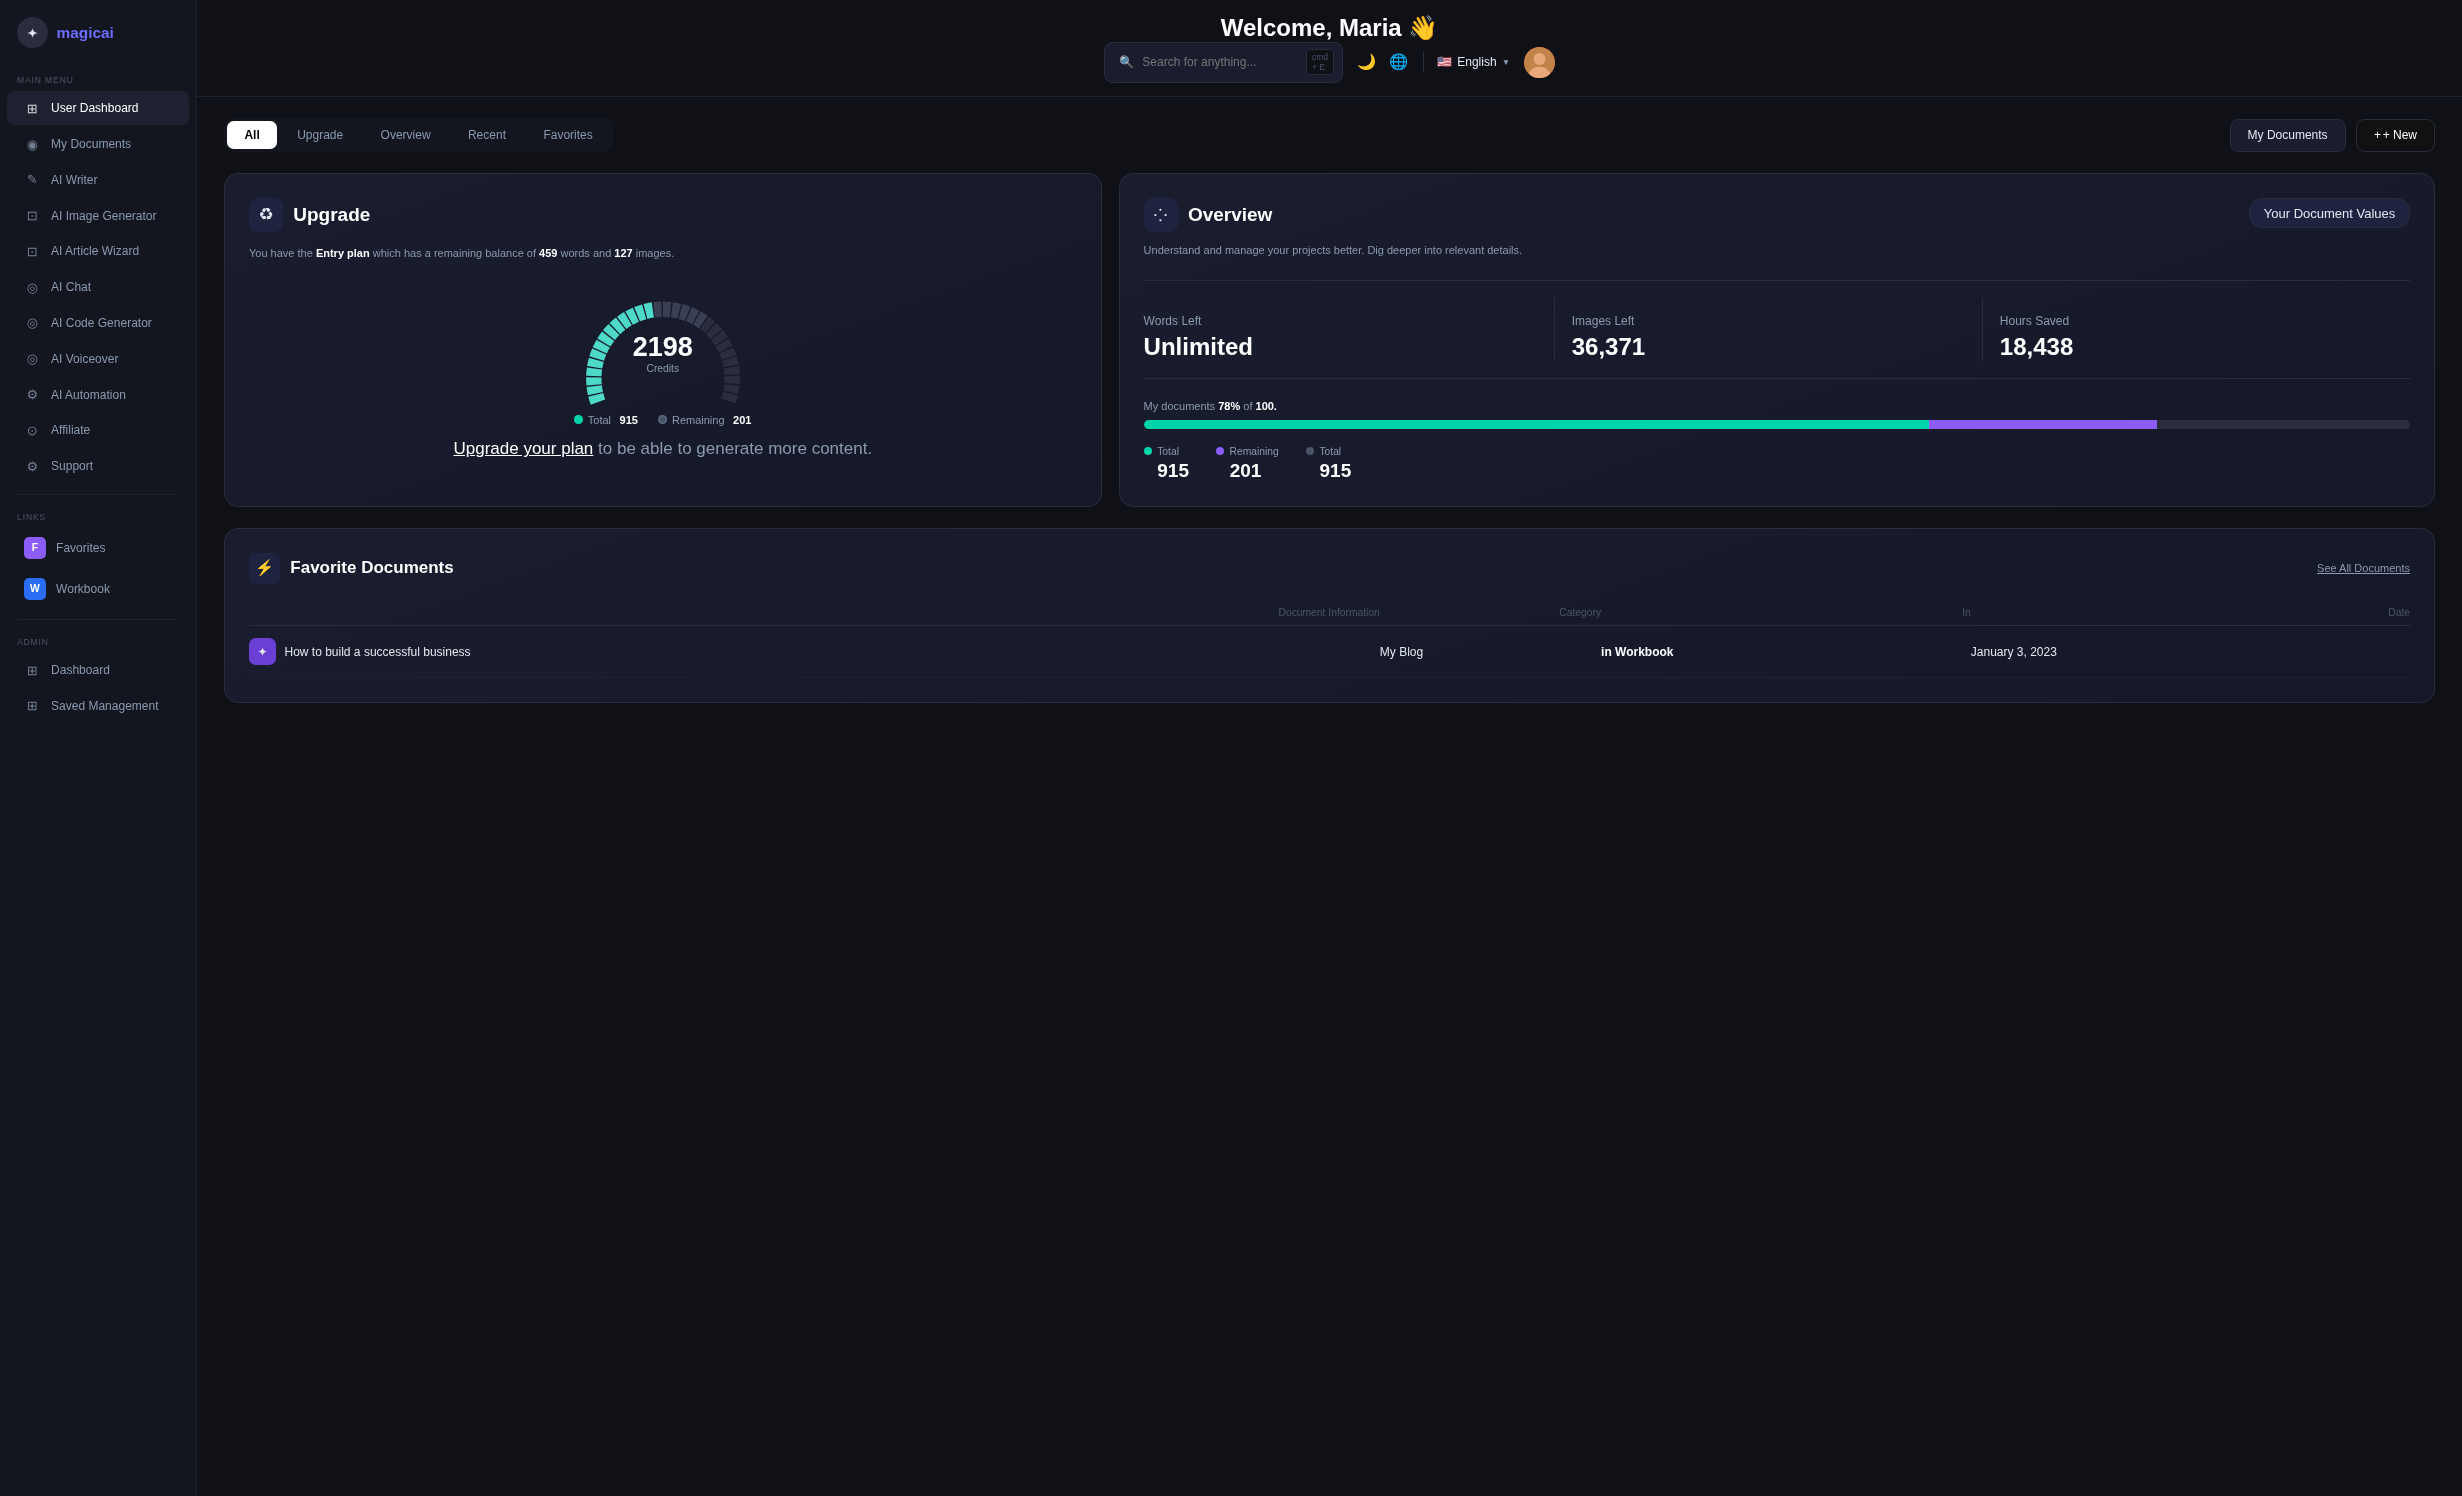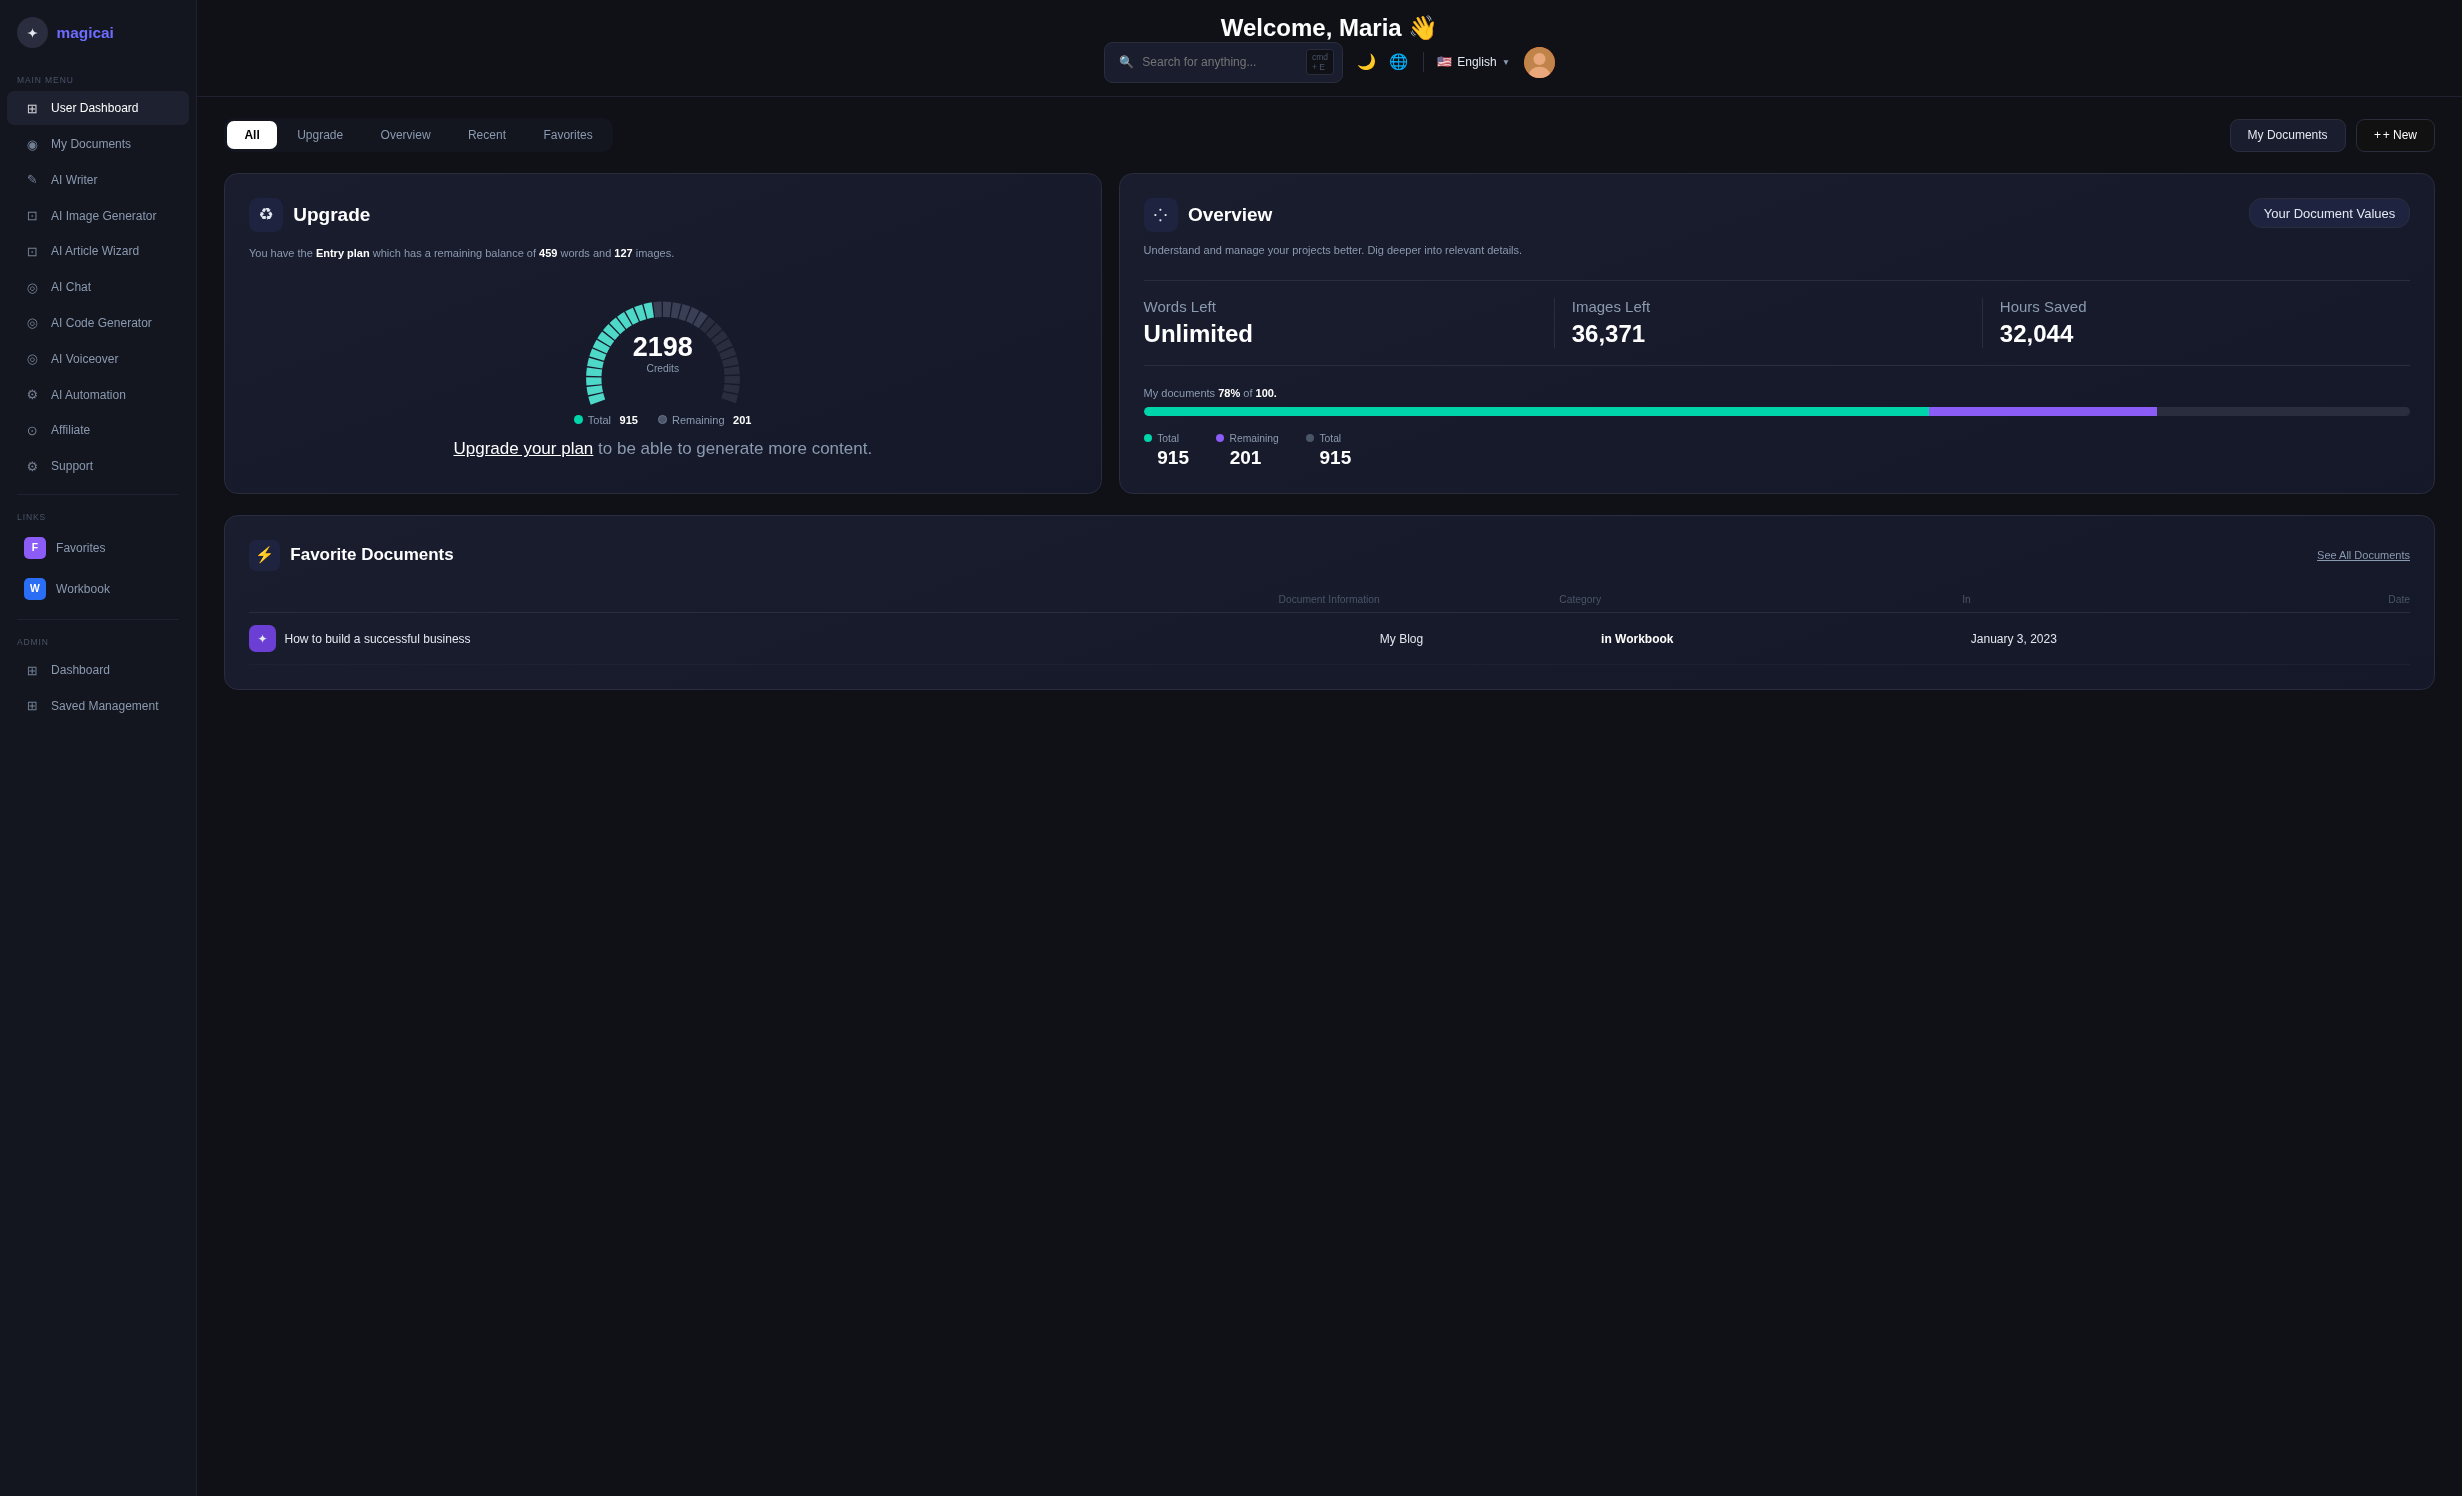--- a/index.html
+++ b/index.html
@@ -364,23 +364,24 @@
       padding: 17px 0;
     }
     .stat-item {
       flex: 1;
       padding: 0 17px;
       border-right: 0.9px solid #2a2d3e;
     }
     .stat-item:last-child { border-right: none; }
     .stat-item:first-child { padding-left: 0; }
     .stat-label {
-      font-size: 15px;
+      font-size: 12px;
       color: #8a9ab0;
       margin-bottom: 5.1px;
+      margin-top: 16px;
     }
     .stat-value {
       font-size: 24px;
       font-weight: 700;
       color: #fff;
     }
 
     .docs-progress-label {
       font-size: 11px;
       color: #8a9ab0;
@@ -723,21 +724,21 @@
           <div class="stat-item">
             <div class="stat-label">Words Left</div>
             <div class="stat-value">Unlimited</div>
           </div>
           <div class="stat-item">
             <div class="stat-label">Images Left</div>
             <div class="stat-value">36,371</div>
           </div>
           <div class="stat-item">
             <div class="stat-label">Hours Saved</div>
-            <div class="stat-value">32,044</div>
+            <div class="stat-value">18,438</div>
           </div>
         </div>
 
         <p class="docs-progress-label">
           My documents <strong>78%</strong> of <strong>100.</strong>
         </p>
 
         <div class="progress-bar">
           <div class="progress-teal" style="width:62%;"></div>
           <div class="progress-purple" style="width:18%;"></div>

